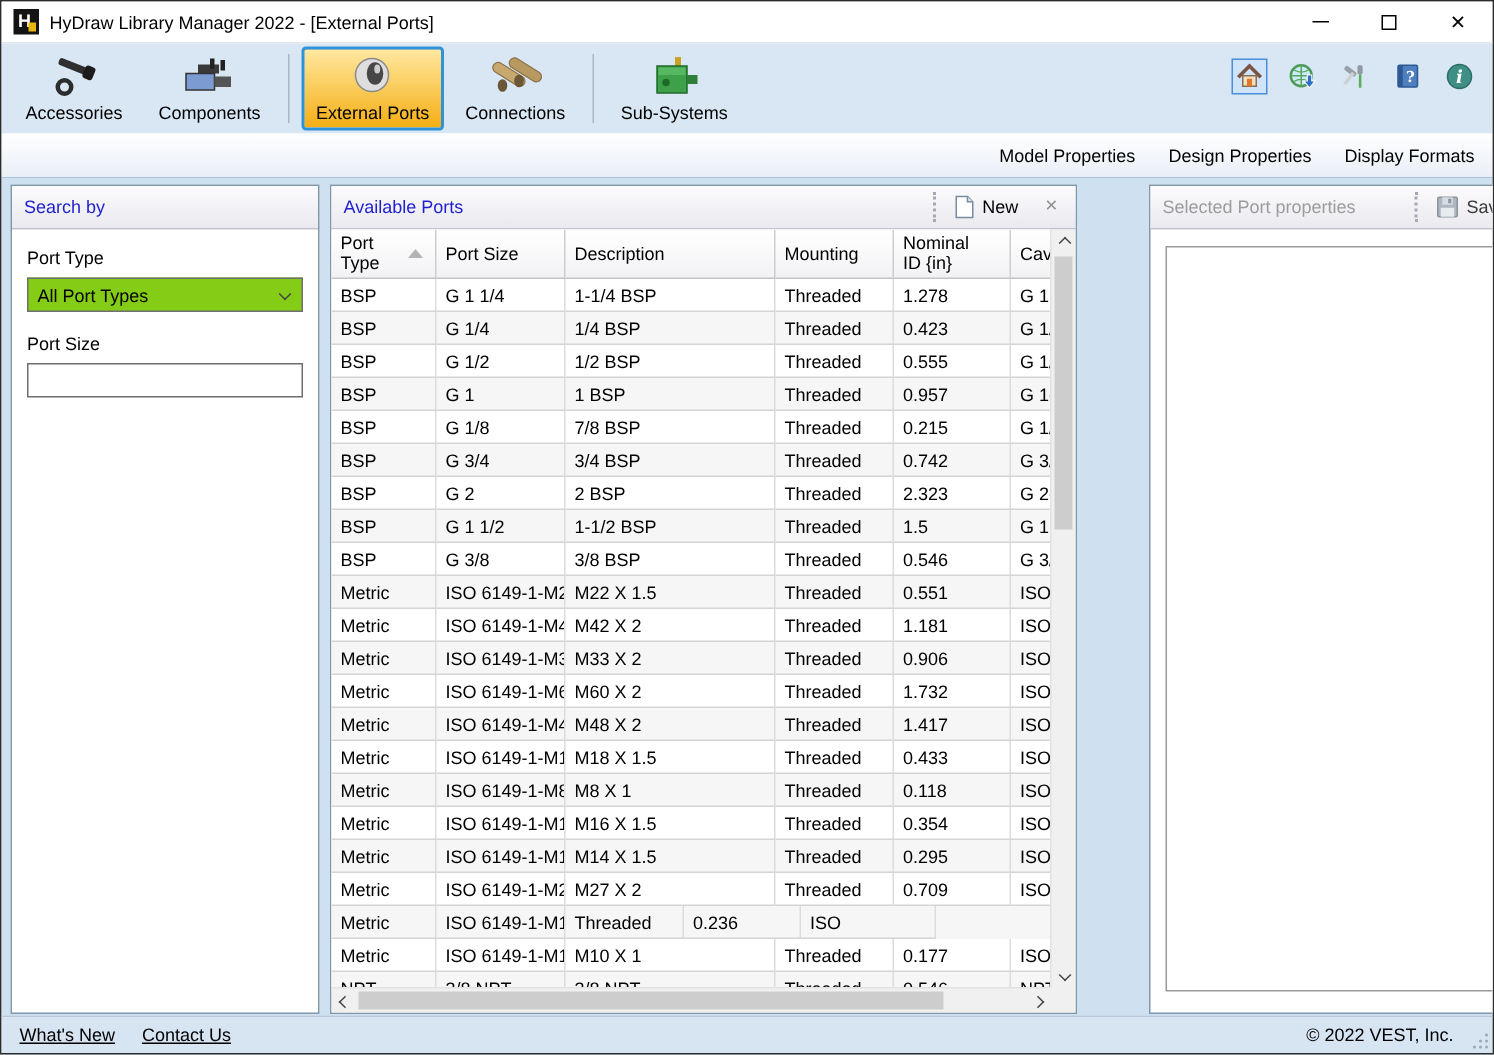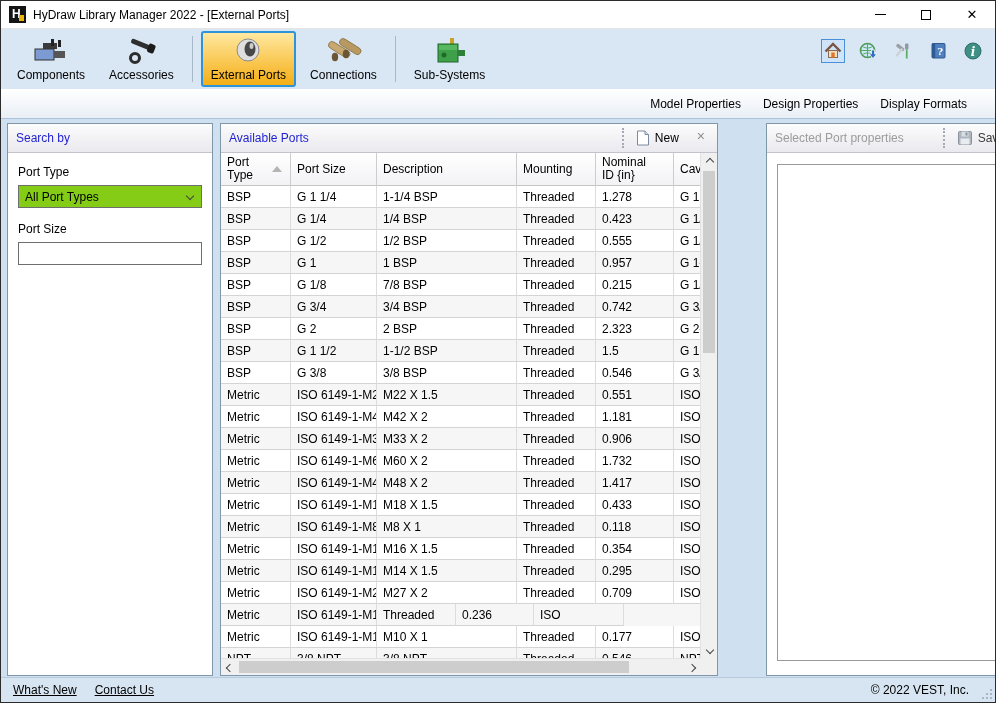--- a/index.html
+++ b/index.html
@@ -54,21 +54,21 @@
   }
   .qbtn { width: 24px; height: 24px; display:flex; align-items:center; justify-content:center; border:1px solid transparent; cursor:pointer; }
   .qbtn.selected { background:#cfe4f8; border:1px solid #4a90d9; }
 
   
   .props-bar {
     position: absolute; top: 88px; left: 0; right: 0; height: 30px;
     background: linear-gradient(#ffffff, #e9eff6);
     border-bottom: 1px solid #aac2da;
     display: flex; align-items: center; justify-content: flex-end; gap: 22px;
-    padding-right: 28px;
+    padding-right: 12px;
   }
   .props-link { font-size: 12px; cursor: pointer; white-space: nowrap; }
 
   
   .content {
     position: absolute; top: 118px; left: 0; right: 0; bottom: 25px;
     background: #cfe1f1;
   }
   .panel {
     position: absolute; top: 4px; bottom: 1px; background: #fff;
@@ -187,41 +187,41 @@
         <span class="close-glyph">✕</span>
       </span>
   </span>
 </div>
 
 <div class="toolbar">
 
   <div class="tab-btn">
     <span class="ticon">
       <svg width="40" height="30" viewBox="0 0 40 30">
+        <g transform="rotate(22 20 10)">
+          <rect x="9" y="6" width="20" height="5" rx="2" fill="#2f2f2f"></rect>
+          <rect x="27" y="4" width="7" height="9" rx="2" fill="#1c1c1c"></rect>
+        </g>
+        <circle cx="14" cy="22" r="4.5" fill="none" stroke="#2c2c2c" stroke-width="3"></circle>
+      </svg>
+    </span>
+    <span class="tlabel">Accessories</span>
+  </div>
+
+  <div class="tab-btn">
+    <span class="ticon">
+      <svg width="40" height="30" viewBox="0 0 40 30">
         <rect x="12" y="7" width="14" height="6" fill="#3a3a3a"></rect>
         <rect x="20" y="3" width="3" height="7" fill="#222"></rect>
         <rect x="27" y="4" width="3" height="7" fill="#222"></rect>
         <rect x="4" y="13" width="19" height="11" fill="#7b9bd2" stroke="#333" stroke-width="1"></rect>
         <rect x="23" y="15" width="11" height="7" fill="#555"></rect>
       </svg>
     </span>
     <span class="tlabel">Components</span>
-  </div>
-
-  <div class="tab-btn">
-    <span class="ticon">
-      <svg width="40" height="30" viewBox="0 0 40 30">
-        <g transform="rotate(22 20 10)">
-          <rect x="9" y="6" width="20" height="5" rx="2" fill="#2f2f2f"></rect>
-          <rect x="27" y="4" width="7" height="9" rx="2" fill="#1c1c1c"></rect>
-        </g>
-        <circle cx="14" cy="22" r="4.5" fill="none" stroke="#2c2c2c" stroke-width="3"></circle>
-      </svg>
-    </span>
-    <span class="tlabel">Accessories</span>
   </div>
 
   <div class="tb-sep"></div>
 
   <div class="tab-btn selected">
     <span class="ticon">
       <svg width="40" height="30" viewBox="0 0 40 30">
         <circle cx="20" cy="14" r="11" fill="#dedede" stroke="#8a8a8a" stroke-width="1"></circle>
         <ellipse cx="22" cy="13" rx="5.5" ry="7.5" fill="#474747"></ellipse>
         <ellipse cx="23.5" cy="10" rx="2" ry="3" fill="#fafafa" opacity="0.75"></ellipse>

